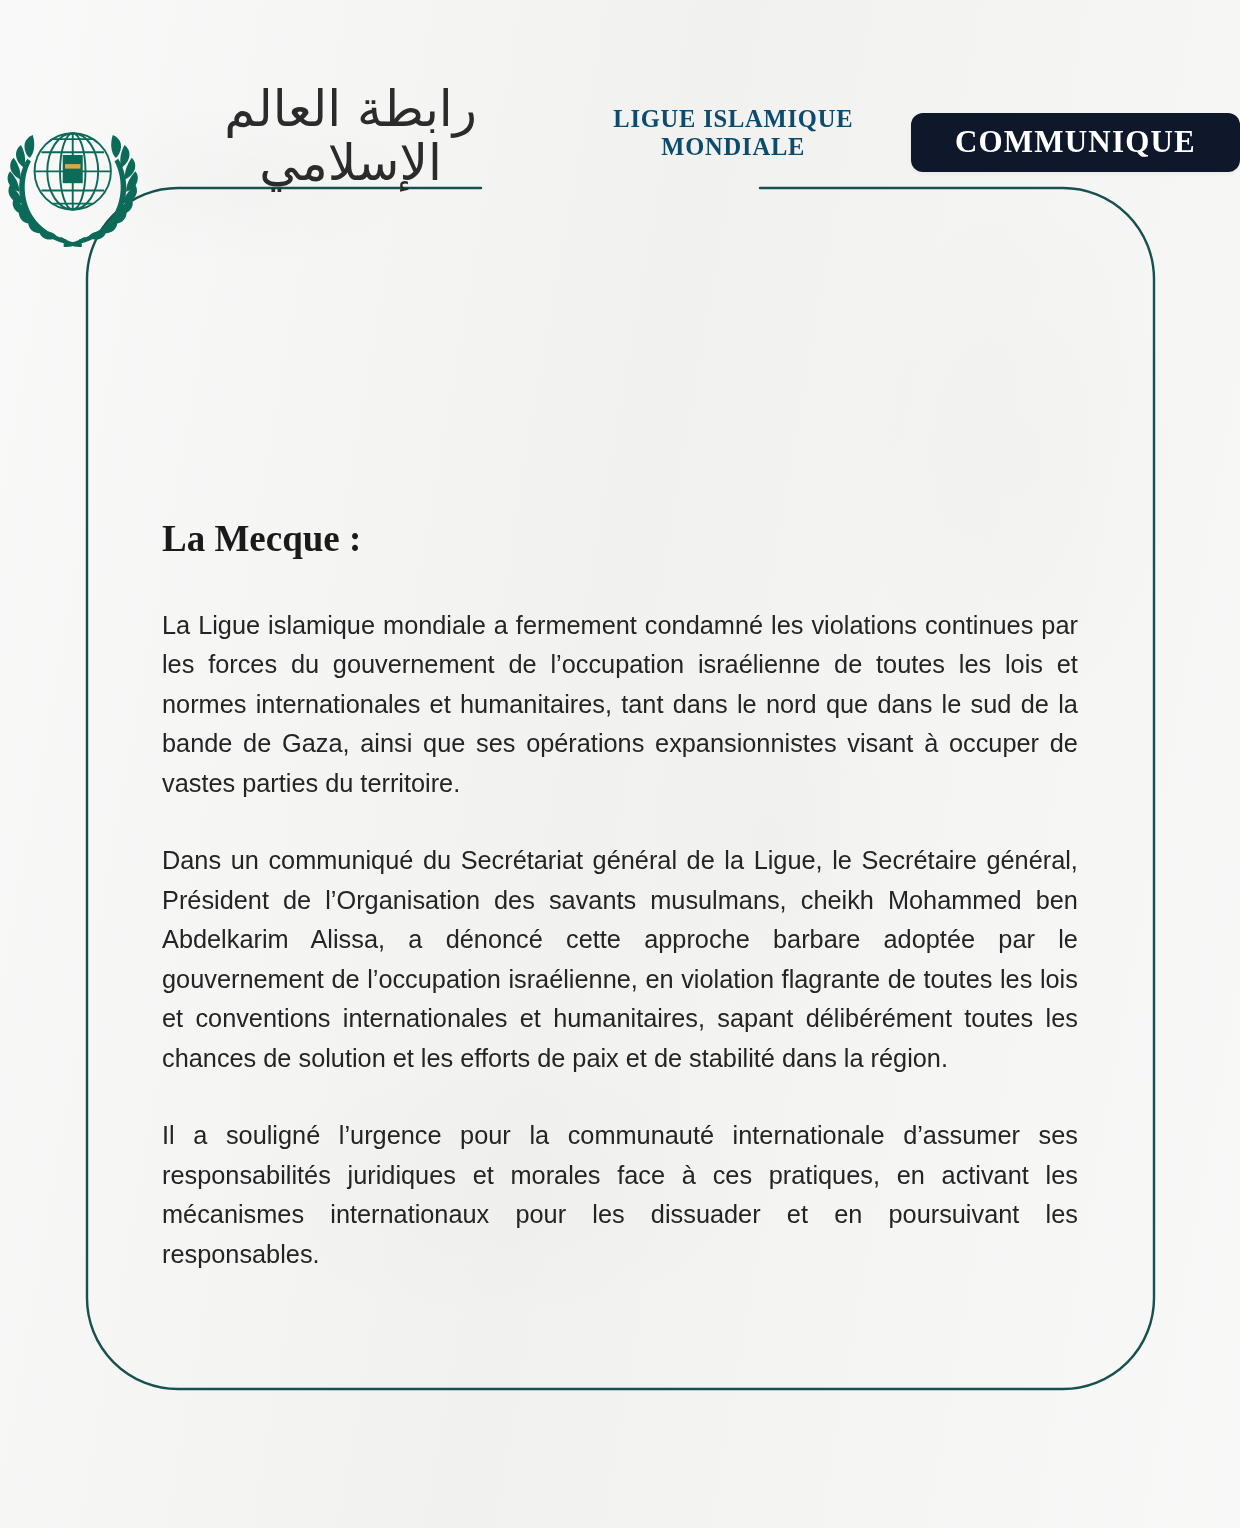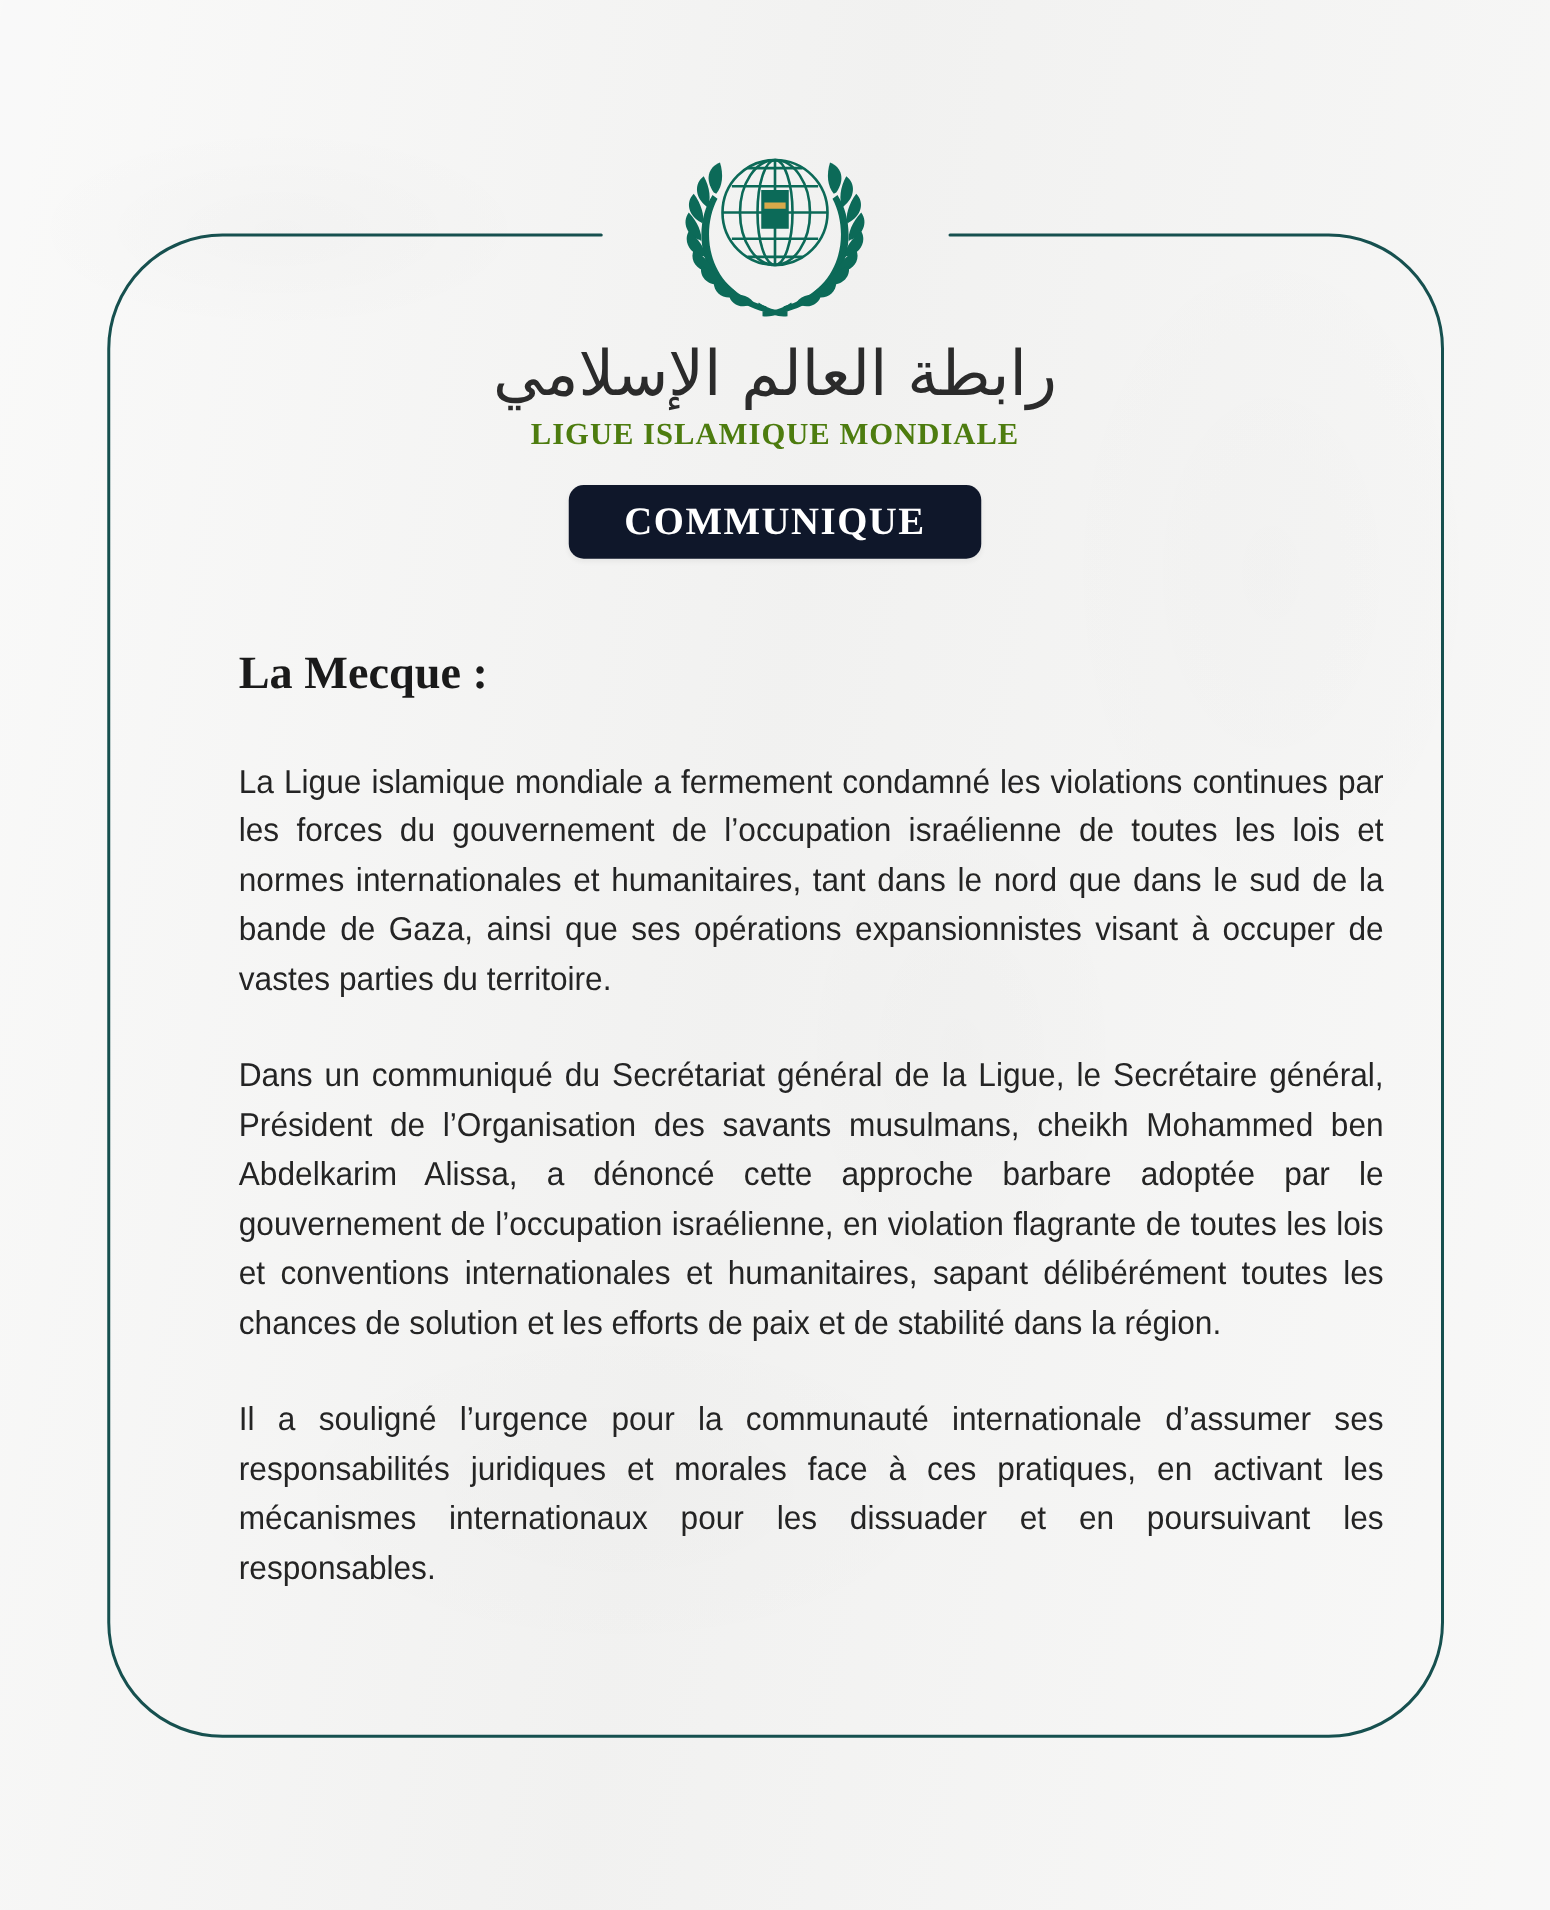--- a/index.html
+++ b/index.html
@@ -42,21 +42,21 @@
   .frame svg { display: block; width: 100%; height: 100%; overflow: visible; }
 
   
   .masthead {
     position: absolute;
     left: 0;
     top: 0;
     width: 1240px;
     z-index: 3;
     display: flex;
-    flex-direction: column;
+    flex-direction: row;
     align-items: center;
   }
   .emblem-wrap {
     margin-top: 112px;
     width: 160px;
     height: 146px;
   }
   .emblem-wrap svg { display: block; width: 100%; height: 100%; }
 
   .wordmark-ar {
@@ -69,22 +69,22 @@
     letter-spacing: 0;
     text-align: center;
     font-weight: 400;
   }
   .wordmark-fr {
     margin-top: 8px;
     font-family: "Liberation Serif", serif;
     font-weight: bold;
     font-size: 24.5px;
     letter-spacing: 0.8px;
-    color: #4d7c0f;
-    text-align: left;
+    color: #0c4a6e;
+    text-align: center;
   }
   .badge {
     margin-top: 26px;
     background: #0f172a;
     color: #ffffff;
     font-family: "Liberation Serif", serif;
     font-weight: bold;
     font-size: 31px;
     letter-spacing: 1.2px;
     padding: 13px 44px 15px 44px;
@@ -93,21 +93,20 @@
     box-shadow: 0 2px 4px rgba(0,0,0,0.05);
   }
 
   
   .content {
     position: absolute;
     left: 162px;
     top: 519px;
     width: 916px;
     z-index: 3;
-    margin-left: 29px;
   }
   .dateline {
     font-family: "Liberation Serif", serif;
     font-weight: bold;
     font-size: 37px;
     color: #1a1a1a;
     margin: 0 0 46px 0;
     line-height: 1.1;
   }
   .para {

